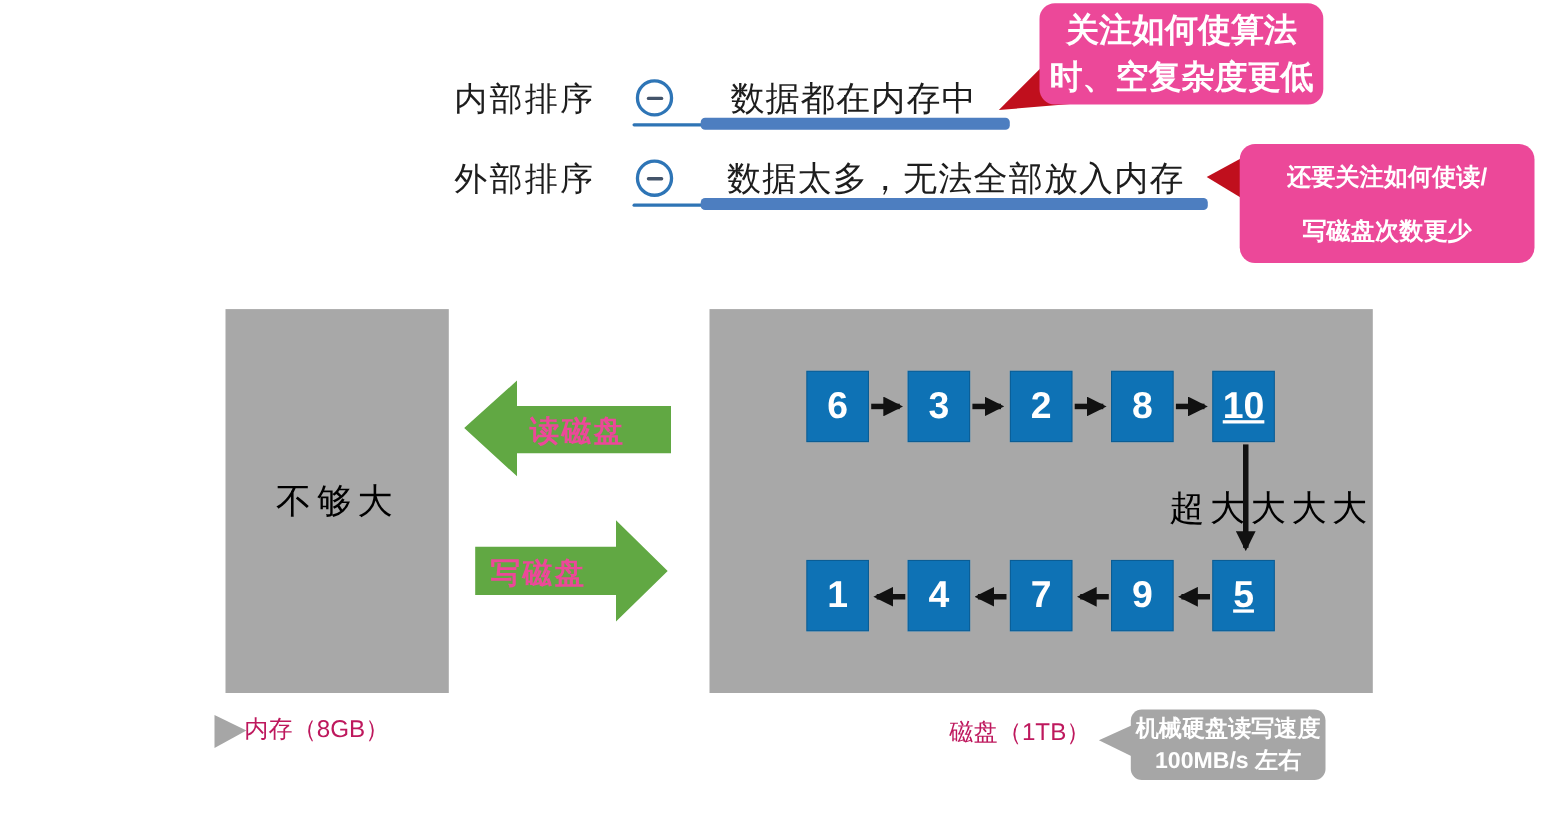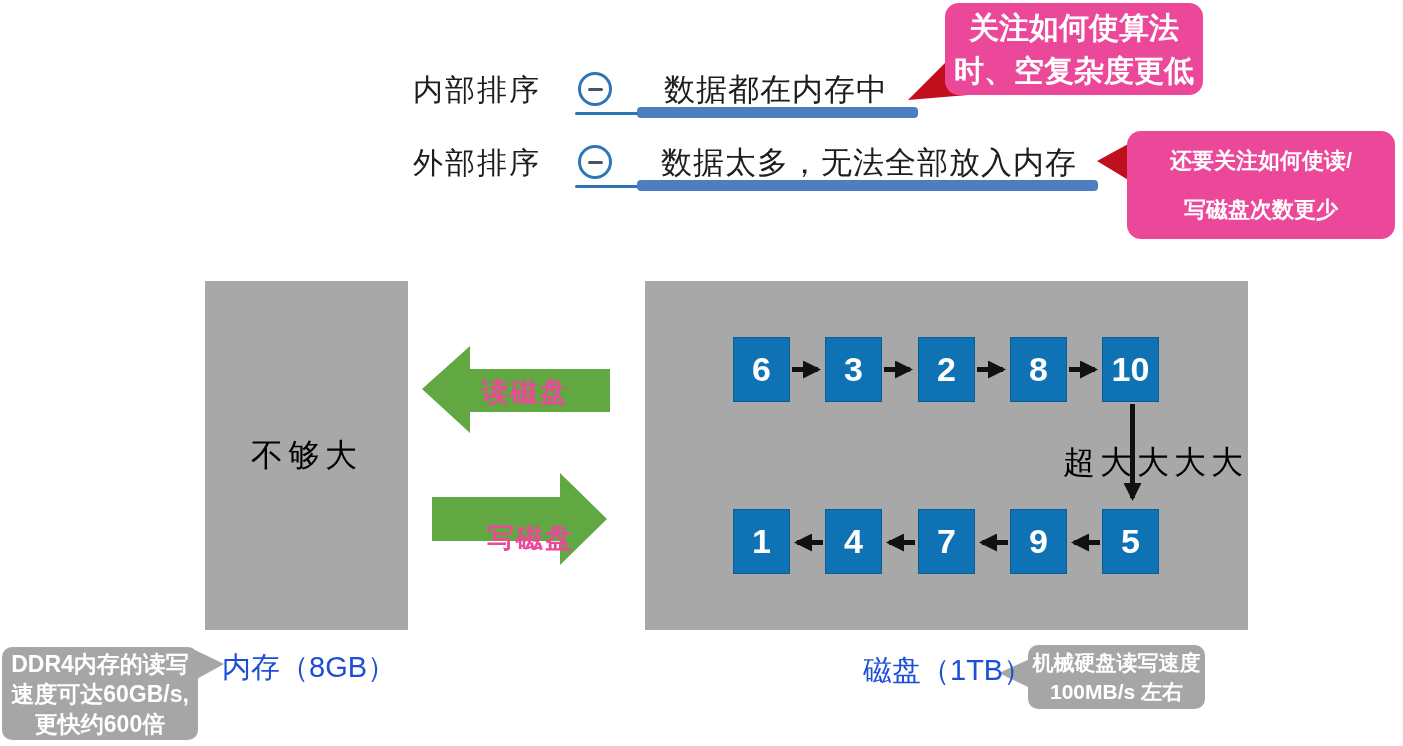--- a/index.html
+++ b/index.html
@@ -43,29 +43,29 @@
   .panel-disk{left:645px;top:281px;width:603px;height:349px;}
   .panel-ghost{color:#000000;font-size:32px;letter-spacing:5px;}
   .disk-ghost{position:absolute;left:0;top:442px-;top:160px;width:100%;text-align:right;}
   
   .cell{
     position:absolute;width:57px;height:65px;background:#0e72b5;color:#fff;
     font-size:34px;font-weight:bold;display:flex;align-items:center;justify-content:center;
     box-shadow:inset 0 0 0 1px rgba(0,0,0,0.18);z-index:2;
   }
   .r1{top:56px;} .r2{top:228px;}
-  .c1{left:88px;} .c2{left:180px;} .c3{left:273px;} .c4{left:365px;} .c5{left:457px;}
+  .c1{left:88px;} .c2{left:180px;} .c3{left:273px;} .c4{left:365px;} .c5{left:457px;text-decoration:underline;}
   
   .arrow-layer{position:absolute;left:0;top:0;width:1403px;height:746px;z-index:2;pointer-events:none;}
   
   .garrow-label{color:#ec4899;font-weight:bold;font-size:27px;text-align:center;z-index:3;letter-spacing:2px;}
   .gl-read{left:440px;top:374px;width:170px;}
-  .gl-write{left:443px;top:503px;width:175px;margin-top:17px;}
+  .gl-write{left:402px;top:503px;width:175px;}
   
-  .blabel{font-size:29px;color:#1d4ed8;z-index:3;}
+  .blabel{font-size:22px;color:#be185d;z-index:3;}
   .bl-mem{left:222px;top:648px;}
   .bl-disk{left:863px;top:651px;}
   
   .callout-gray{
     background:#a6a6a6;border-radius:10px;color:#fff;font-weight:bold;text-align:center;
     display:flex;flex-direction:column;align-items:center;justify-content:center;z-index:3;
   }
   .cg-mem{left:2px;top:647px;width:196px;height:93px;font-size:23px;line-height:30px;}
   .cg-disk{left:1028px;top:645px;width:177px;height:64px;font-size:21px;line-height:29px;}
   .callout-gray span{display:block;}
@@ -145,23 +145,18 @@
     <polygon fill="#a6a6a6" points="195,650 224,664 195,680"></polygon>
     <polygon fill="#a6a6a6" points="1032,658 999,673 1032,689"></polygon>
   </svg>
 
   <div class="abs garrow-label gl-read">读磁盘</div>
   <div class="abs garrow-label gl-write">写磁盘</div>
 
   <div class="abs blabel bl-mem">内存（8GB）</div>
   <div class="abs blabel bl-disk">磁盘（1TB）</div>
 
-  <div class="abs callout-gray cg-mem">
-    <span>DDR4内存的读写</span>
-    <span>速度可达60GB/s,</span>
-    <span>更快约600倍</span>
-  </div>
   <div class="abs callout-gray cg-disk">
     <span>机械硬盘读写速度</span>
     <span>100MB/s 左右</span>
   </div>
 
 </div>
 
 </body></html>

